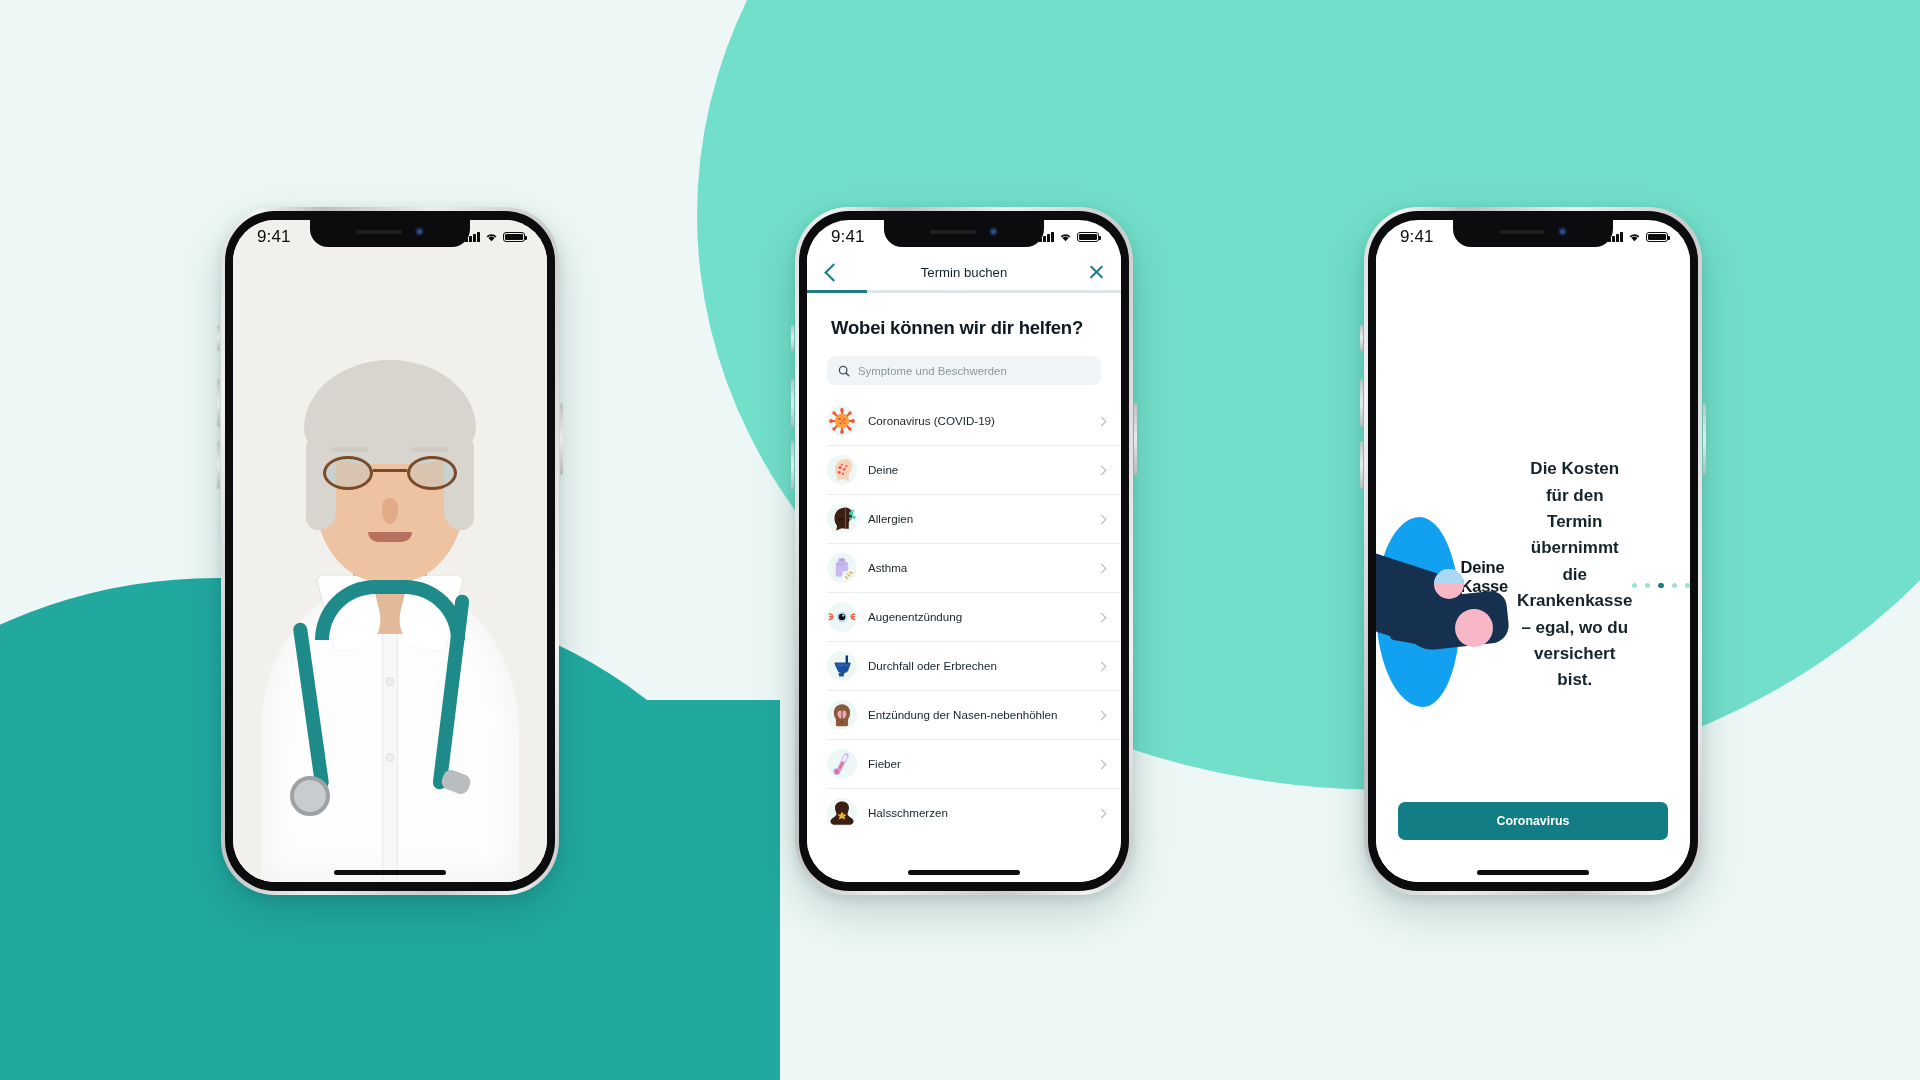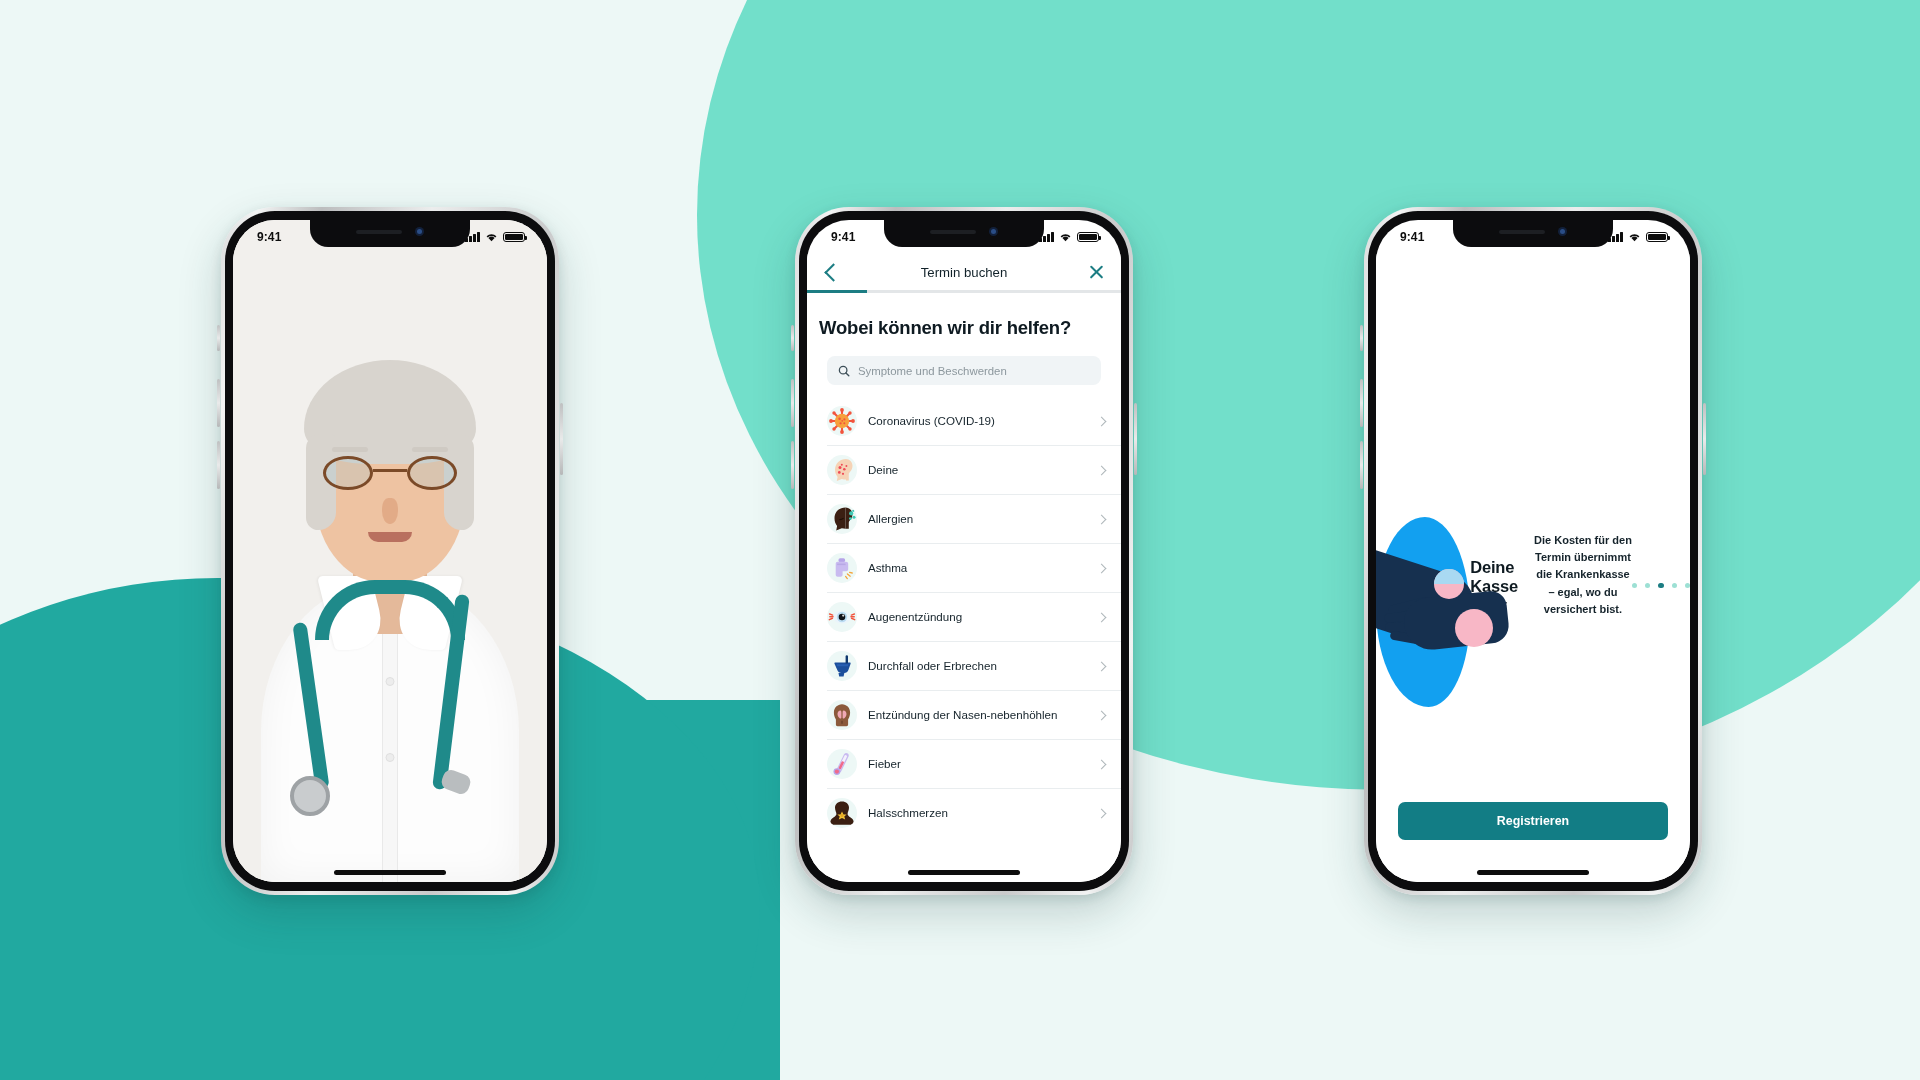--- a/index.html
+++ b/index.html
@@ -78,21 +78,21 @@
   .btn-left-2 { left:-4px; top:172px; width:3px; height:48px; }
   .btn-left-3 { left:-4px; top:234px; width:3px; height:48px; }
   .btn-right-1 { right:-4px; top:196px; width:3px; height:72px; }
 
   
   .statusbar {
     position:absolute; top:0; left:0; right:0; height:34px;
     display:flex; align-items:center; justify-content:space-between;
     padding:0 22px 0 24px;
     z-index:30;
-    font-size:12px; font-weight:bold; color:#0d0d0d;
+    font-size:17px; font-weight:normal; color:#0d0d0d;
     letter-spacing:.1px;
   }
   .status-right { display:flex; align-items:center; gap:5px; }
   .bars { display:flex; align-items:flex-end; gap:1.4px; height:10px; }
   .bars i { width:2.6px; background:#0d0d0d; border-radius:.6px; display:block; }
   .bars i:nth-child(1){height:4px;} .bars i:nth-child(2){height:6px;}
   .bars i:nth-child(3){height:8px;} .bars i:nth-child(4){height:10px;}
   .wifi { width:13px; height:10px; position:relative; }
   .wifi svg { display:block; }
   .batt { width:22px; height:10.5px; border:1.3px solid #0d0d0d; border-radius:3px; position:relative; padding:1.2px; }
@@ -148,21 +148,21 @@
   }
   .nav-title { font-size:13.2px; color:#12222a; font-weight:400; }
   .chev-back { width:13px; height:13px; border-left:2.3px solid #1c7d83; border-bottom:2.3px solid #1c7d83; transform:rotate(45deg); margin-left:4px; }
   .close-x { width:17px; height:17px; position:relative; }
   .close-x::before,.close-x::after{ content:""; position:absolute; left:0; top:7.5px; width:17px; height:2.1px; background:#1c7d83; border-radius:2px; }
   .close-x::before{transform:rotate(45deg);} .close-x::after{transform:rotate(-45deg);}
   .progress-track { position:absolute; top:70px; left:0; right:0; height:2.6px; background:#e3e6e8; z-index:20; }
   .progress-fill { height:100%; background:#1c7d83; }
 
   .p2-body { position:absolute; top:73px; left:0; right:0; bottom:0; overflow:hidden; background:#fff; }
-  .p2-heading { font-size:18.5px; font-weight:bold; color:#0e1a21; padding:24px 12px 0; letter-spacing:-.2px; }
+  .p2-heading { font-size:18.5px; font-weight:bold; color:#0e1a21; padding:24px 24px 0; letter-spacing:-.2px; }
   .search-wrap { padding:17px 20px 0; }
   .search-box {
     height:29px; background:#f0f4f6; border-radius:8px;
     display:flex; align-items:center; gap:8px; padding:13px 11px;
   }
   .search-ph { font-size:11.4px; color:#8c979d; }
   .sym-list { margin-top:12px; padding:0 0 0 20px; }
   .sym-item {
     display:flex; align-items:center; gap:11px;
     padding:9px 14px 9px 0;
@@ -184,21 +184,21 @@
   .finger { position:absolute; background:#16304f; border-radius:8px; height:9px; }
   .f1 { left:12px; top:84px; width:42px; transform:rotate(-14deg); }
   .f2 { left:8px; top:95px; width:38px; transform:rotate(-6deg); }
   .f3 { left:9px; top:106px; width:34px; transform:rotate(2deg); }
   .f4 { left:14px; top:116px; width:30px; transform:rotate(10deg); }
   .pill-top { position:absolute; left:58px; top:52px; width:30px; height:30px; border-radius:50%; background:#F8B7C6; overflow:hidden; }
   .pill-top::before { content:""; position:absolute; left:0; top:0; width:100%; height:50%; background:#A9D9F2; }
   .pill-big { position:absolute; left:79px; top:92px; width:38px; height:38px; border-radius:50%; background:#F8B7C6; }
 
   .p3-title { margin-top:36px; font-size:16.5px; font-weight:bold; color:#0e1a21; letter-spacing:-.2px; }
-  .p3-sub { margin-top:14px; font-size:11px; font-weight:bold; color:#15232b; text-align:center; line-height:1.55; width:214px; }
+  .p3-sub { margin-top:14px; font-size:17px; font-weight:bold; color:#15232b; text-align:center; line-height:1.55; width:214px; }
   .dots { margin-top:35px; display:flex; gap:8px; align-items:center; }
   .dot { width:5px; height:5px; border-radius:50%; background:#9DE0D4; }
   .dot.active { background:#1c7d83; width:5.6px; height:5.6px; }
   .reg-btn {
     position:absolute; left:22px; right:22px; bottom:42px;
     height:38px; background:#127D85; border-radius:7px;
     display:flex; align-items:center; justify-content:center;
     color:#fff; font-size:12.4px; font-weight:bold;
   }
 </style>
@@ -498,21 +498,21 @@
         </div>
         <div class="p3-title">Deine Kasse zahlt</div>
         <div class="p3-sub">Die Kosten für den Termin übernimmt die Krankenkasse – egal, wo du versichert bist.</div>
         <div class="dots" id="dots">
             <div class="dot"></div>
             <div class="dot"></div>
             <div class="dot active"></div>
             <div class="dot"></div>
             <div class="dot"></div>
           </div>
-        <div class="reg-btn" style="background: rgb(18, 125, 133);">Registrieren</div>
+        <div class="reg-btn" style="background: rgb(18, 125, 133);">Coronavirus</div>
       </div>
 
       <div class="notch">
         <div class="speaker"></div>
         <div class="face-cam"></div>
       </div>
       <div class="statusbar">
         <div>9:41</div>
         <div class="status-right">
           <div class="bars">

